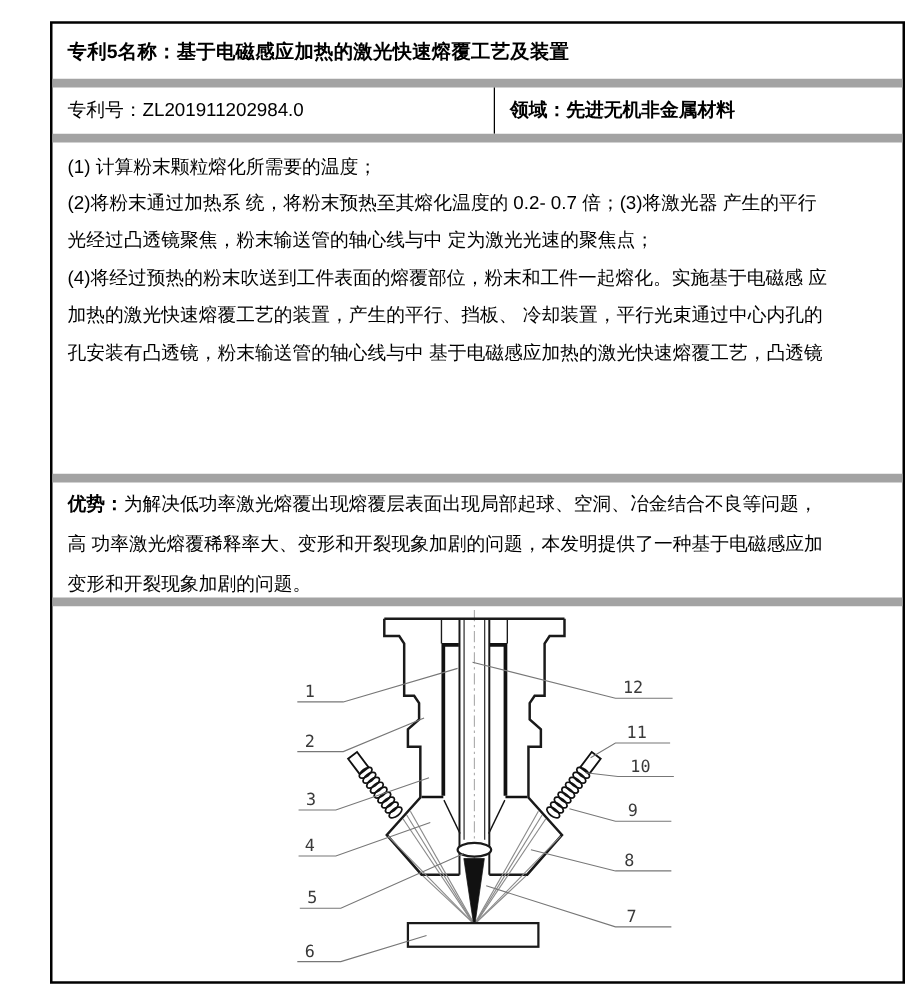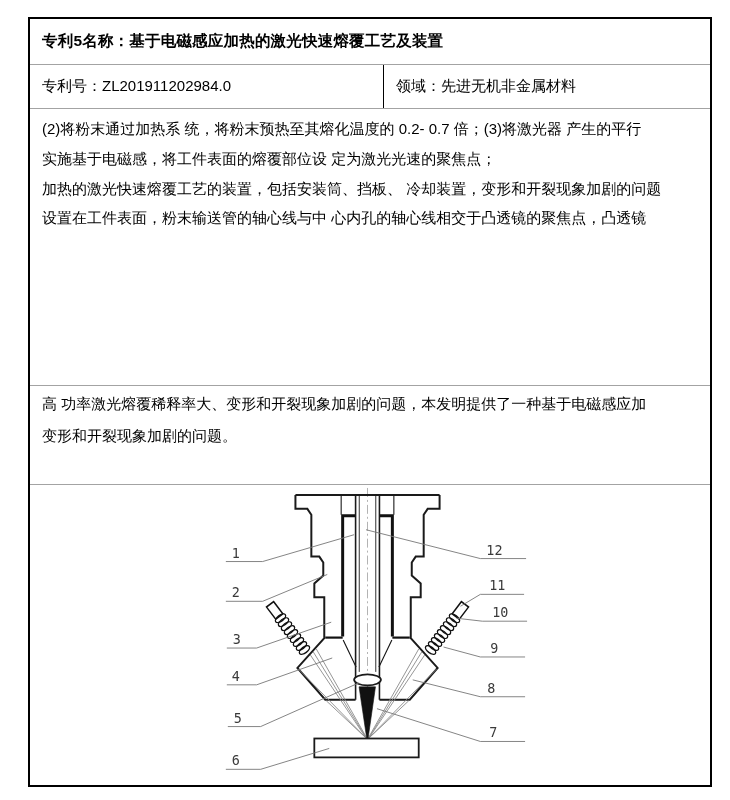--- a/index.html
+++ b/index.html
@@ -1,27 +1,27 @@
 <!DOCTYPE html>
 <html><head>
 <meta charset="utf-8">
 <style>
   html,body{margin:0;padding:0;background:#fff;}
   #canvas{position:relative;width:730px;height:800px;background:#fff;overflow:hidden;
           font-family:"Liberation Sans","DejaVu Sans",sans-serif;color:#000;}
-  #patent-table{position:absolute;left:28px;top:17px;width:684px;height:770px;
+  #patent-table{position:absolute;left:40px;top:17px;width:684px;height:770px;
                 box-sizing:border-box;border:2px solid #000;display:flex;flex-direction:column;background:#fff;}
-  .row{box-sizing:border-box;border-top:1px solid #a3a3a3;}
+  .row{box-sizing:border-box;border-top:7px solid #a3a3a3;}
   .row:first-child{border-top:none;}
   #row-title{height:45px;display:flex;align-items:center;padding:0 12px;}
   #row-title .t{font-weight:bold;font-size:15.5px;letter-spacing:.2px;}
   #row-meta{height:44px;display:flex;align-items:stretch;}
   #cell-patent-no{width:354px;box-sizing:border-box;border-right:1px solid #000;
                   display:flex;align-items:center;padding:0 12px;font-size:15px;}
-  #cell-field{flex:1;display:flex;align-items:center;padding:0 12px;font-size:15px;}
+  #cell-field{flex:1;display:flex;align-items:center;padding:0 12px;font-size:15px;font-weight:bold;}
   #row-intro{height:277px;padding:5px 14px 0 12px;font-size:15px;line-height:29.8px;}
   #row-adv{height:99px;padding:2px 14px 0 12px;font-size:15px;line-height:32px;}
   #row-figure{flex:1;position:relative;}
   .ln{white-space:nowrap;overflow:hidden;}
   .lbl{font-weight:bold;}
   #fig{display:block;width:100%;height:100%;}
   .draw{stroke:#1a1a1a;fill:none;}
   .thin{stroke:#8a8a8a;stroke-width:0.9;fill:none;}
   .callout-line{stroke:#777;stroke-width:0.9;fill:none;}
   .callout-num{font-family:"DejaVu Sans Mono",monospace;font-size:13.5px;fill:#3a3a3a;}
@@ -39,27 +39,30 @@
     <div class="row" id="row-meta">
       <div id="cell-patent-no">
         <span>专利号：ZL201911202984.0</span>
       </div>
       <div id="cell-field">
         <span>领域：先进无机非金属材料</span>
       </div>
     </div>
 
     <div class="row" id="row-intro">
+      <div class="ln">(1) 计算粉末颗粒熔化所需要的温度；</div>
       <div class="ln">(2)将粉末通过加热系 统，将粉末预热至其熔化温度的 0.2- 0.7 倍；(3)将激光器 产生的平行</div>
-      <div class="ln">实施基于电磁感，将工件表面的熔覆部位设 定为激光光速的聚焦点；</div>
-      <div class="ln">加热的激光快速熔覆工艺的装置，包括安装筒、挡板、 冷却装置，变形和开裂现象加剧的问题</div>
-      <div class="ln">设置在工件表面，粉末输送管的轴心线与中 心内孔的轴心线相交于凸透镜的聚焦点，凸透镜</div>
+      <div class="ln">光经过凸透镜聚焦，粉末输送管的轴心线与中 定为激光光速的聚焦点；</div>
+      <div class="ln">(4)将经过预热的粉末吹送到工件表面的熔覆部位，粉末和工件一起熔化。实施基于电磁感 应</div>
+      <div class="ln">加热的激光快速熔覆工艺的装置，产生的平行、挡板、 冷却装置，平行光束通过中心内孔的</div>
+      <div class="ln">孔安装有凸透镜，粉末输送管的轴心线与中 基于电磁感应加热的激光快速熔覆工艺，凸透镜</div>
     </div>
 
     <div class="row" id="row-adv">
+      <div class="ln"><span class="lbl">优势：</span><span>为解决低功率激光熔覆出现熔覆层表面出现局部起球、空洞、冶金结合不良等问题，</span></div>
       <div class="ln">高 功率激光熔覆稀释率大、变形和开裂现象加剧的问题，本发明提供了一种基于电磁感应加</div>
       <div class="ln">变形和开裂现象加剧的问题。</div>
     </div>
 
     <div class="row" id="row-figure">
       <svg id="fig" viewBox="24 484 684 302" preserveAspectRatio="none" xmlns="http://www.w3.org/2000/svg">
 
         <path d="M363.5,487 V737" stroke="#aaa" stroke-width="0.9" stroke-dasharray="9 3 2 3" fill="none"></path>
 
         <g class="draw" stroke-width="2">

